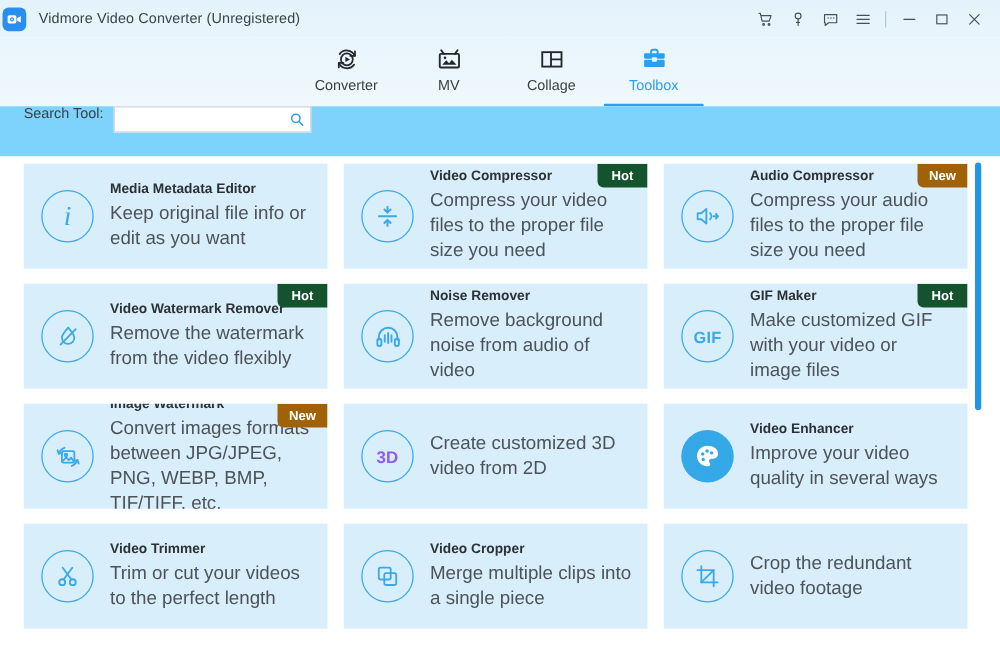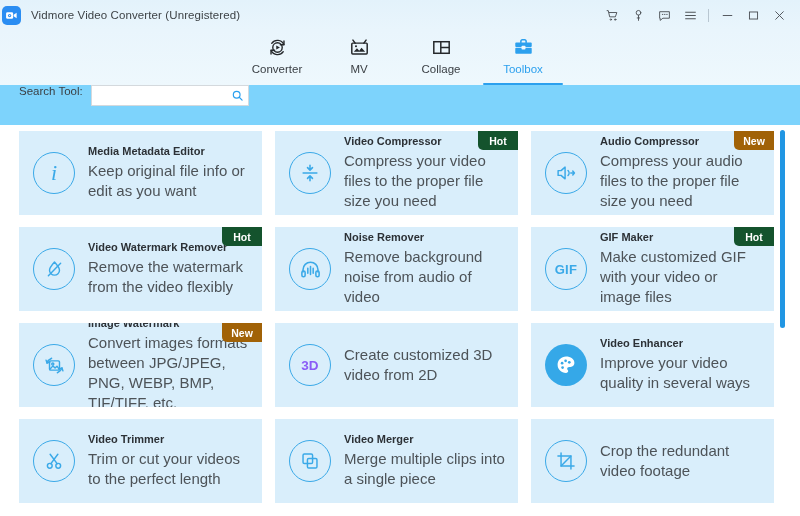--- a/index.html
+++ b/index.html
@@ -498,21 +498,21 @@
     </div>
 
     <div class="card">
       <div class="card-ico">
         <svg width="22" height="22" viewBox="0 0 24 24" fill="none" stroke="currentColor" stroke-width="1.6" stroke-linejoin="round">
           <rect x="4.4" y="4.4" width="10.4" height="10.4" rx="1.4"></rect>
           <rect x="9.2" y="9.2" width="10.4" height="10.4" rx="1.4"></rect>
         </svg>
       </div>
       <div class="card-txt">
-        <div class="card-title">Video Merger</div>
+        <div class="card-title">Video Cropper</div>
         <div class="card-desc">Merge multiple clips into a single piece</div>
       </div>
     </div>
 
     <div class="card">
       <div class="card-ico">
         <svg width="22" height="22" viewBox="0 0 24 24" fill="none" stroke="currentColor" stroke-width="1.6" stroke-linecap="round" stroke-linejoin="round">
           <path d="M6.6 3.2v14.2h14.2"></path>
           <path d="M3.2 6.6h14.2v14.2"></path>
           <path d="M17.4 6.6L6.6 17.4"></path>

